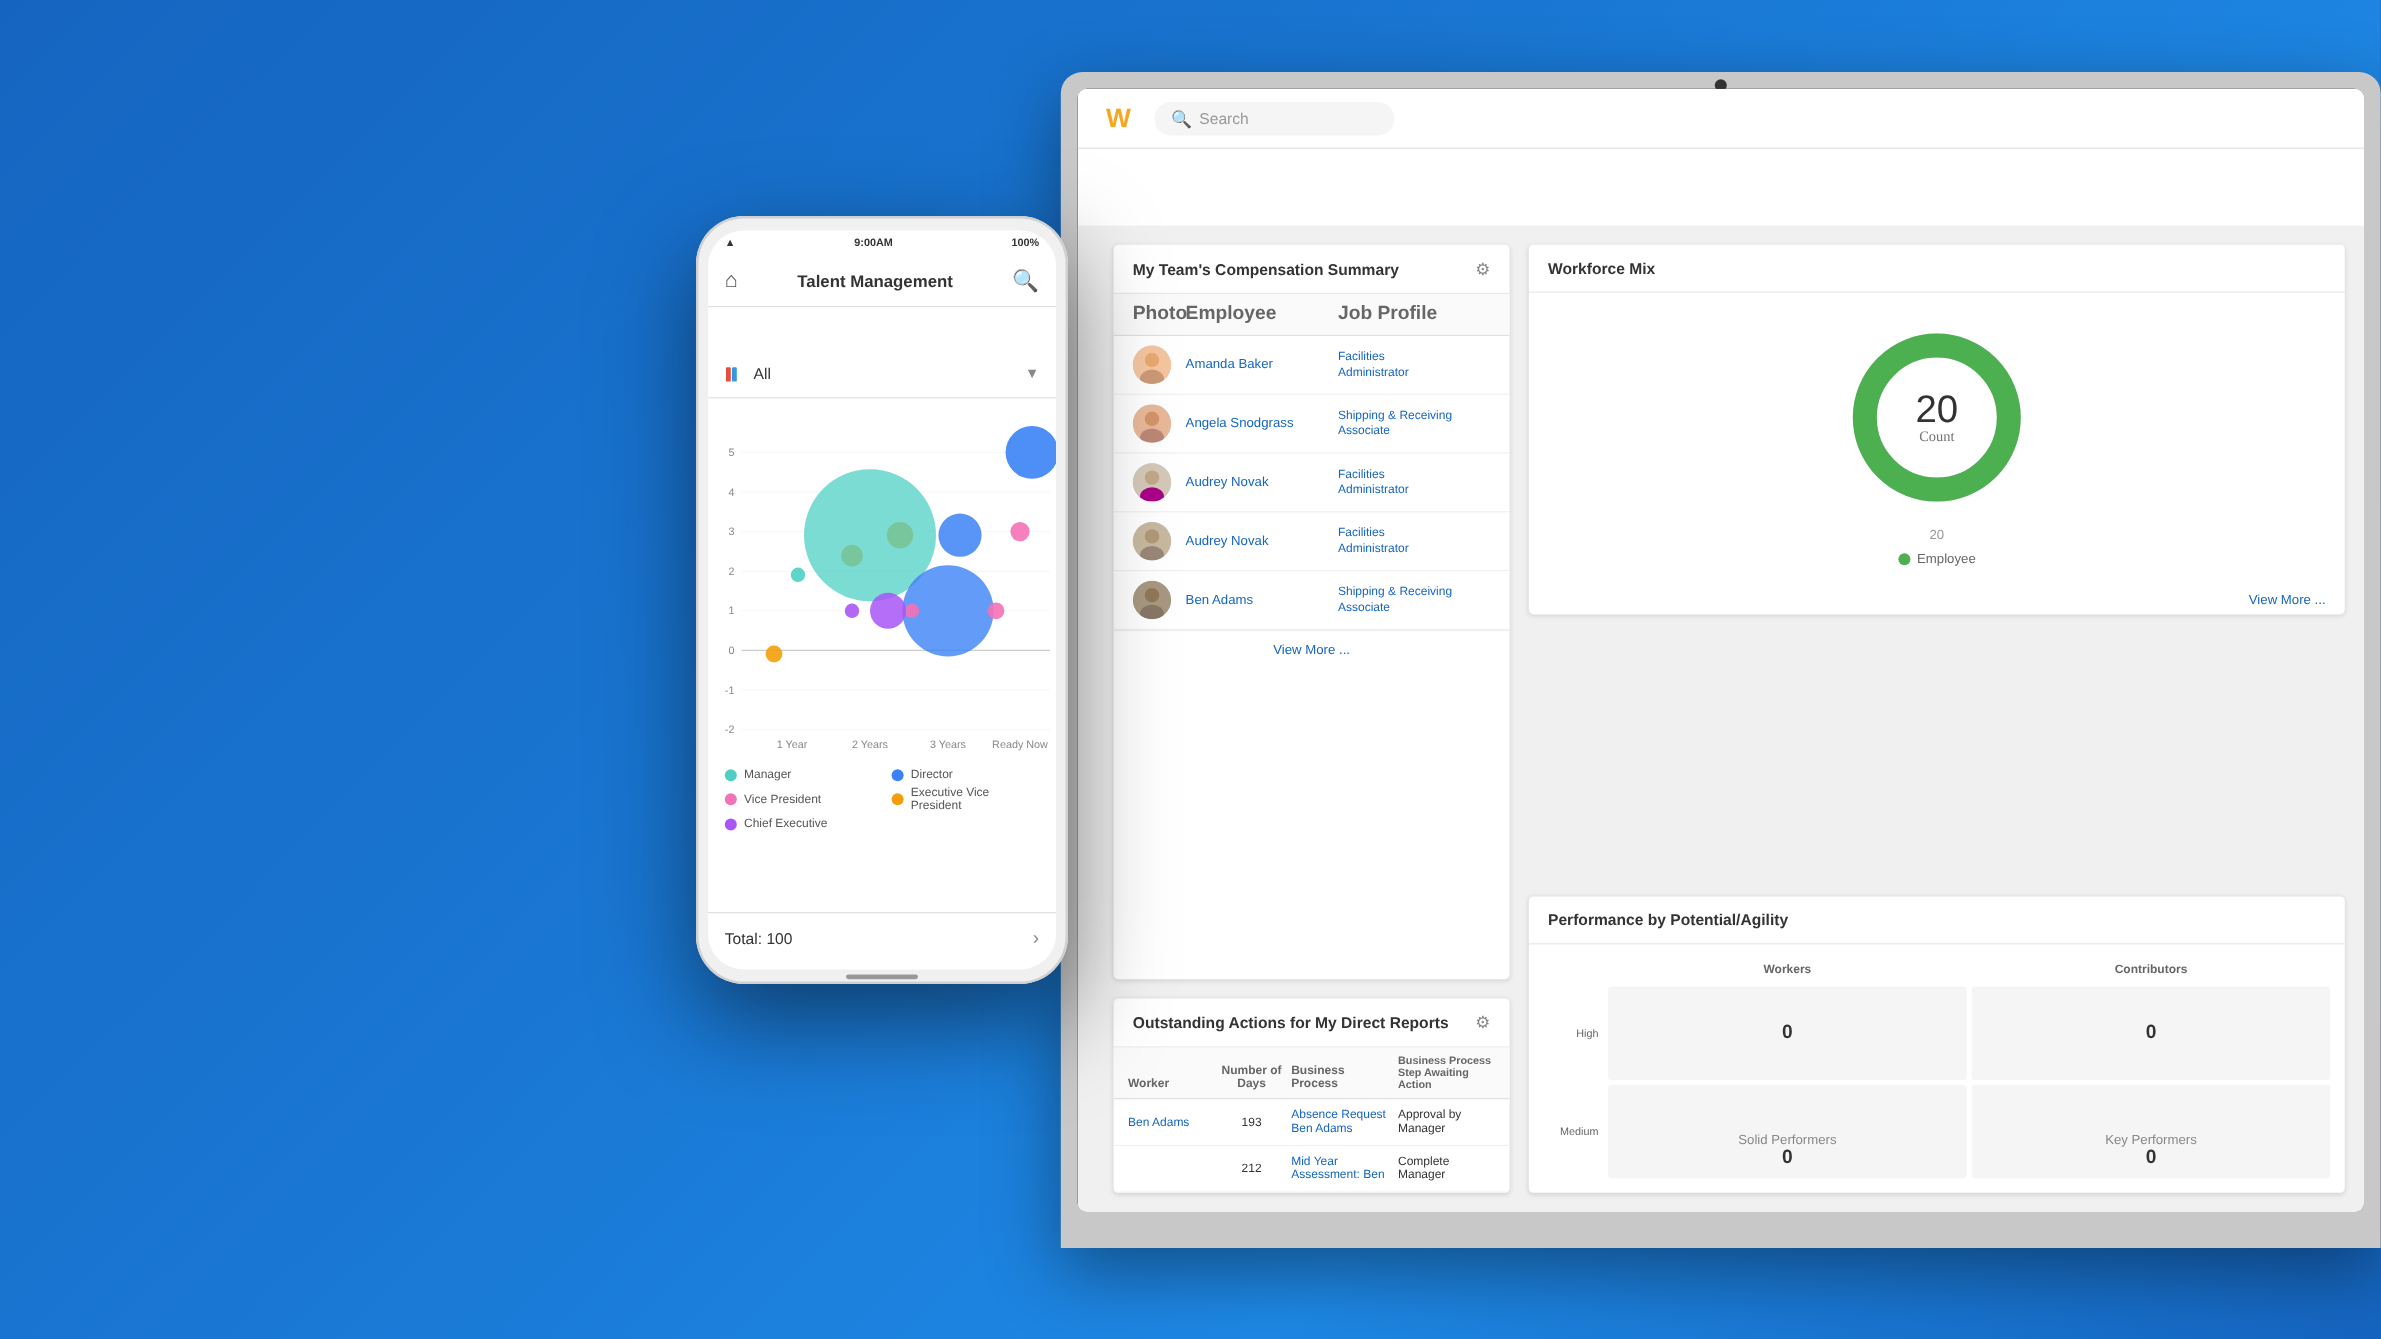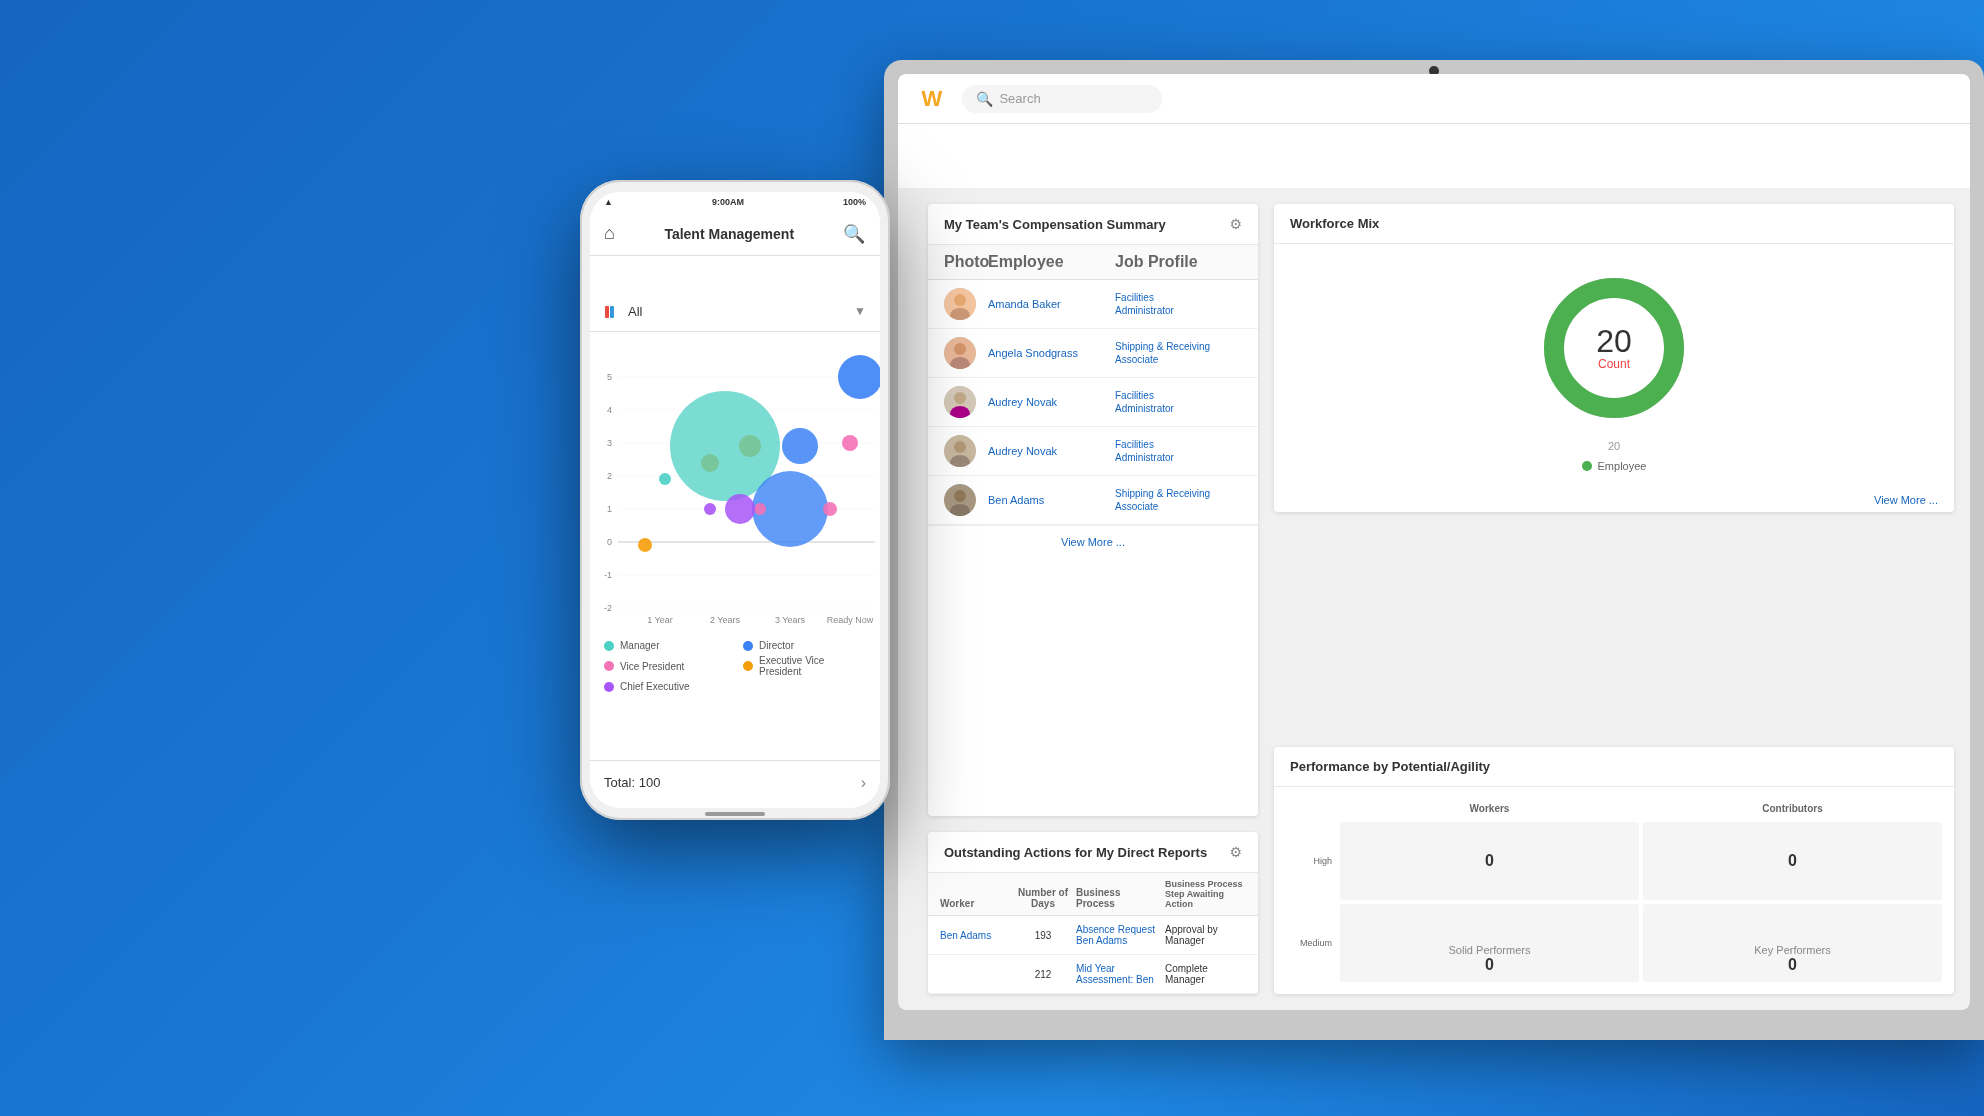--- a/index.html
+++ b/index.html
@@ -329,21 +329,22 @@
 
     .donut-number {
       font-size: 32px;
       font-weight: 300;
       color: #333;
       line-height: 1;
     }
 
     .donut-label {
       font-size: 12px;
-      color: #ef4444;
+      color: #737373;
+      font-family: Liberation Serif, serif;
     }
 
     .workforce-legend {
       display: flex;
       align-items: center;
       gap: 6px;
       margin-top: 8px;
     }
 
     .legend-dot {

